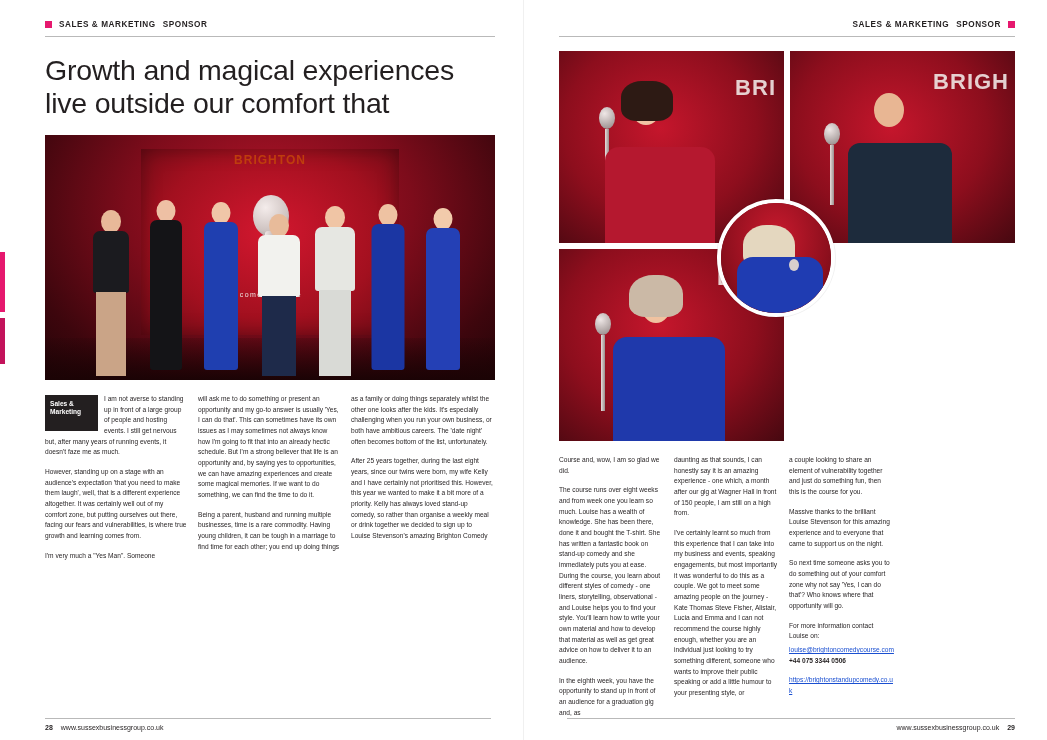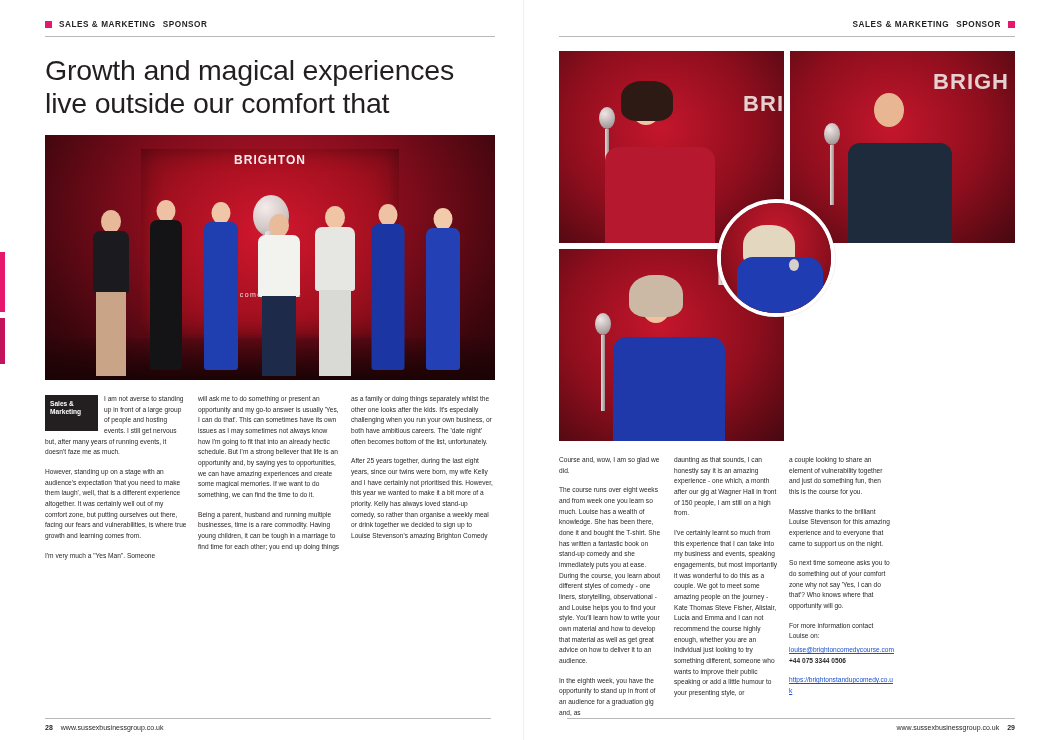--- a/index.html
+++ b/index.html
@@ -68,21 +68,21 @@
     background:
       radial-gradient(ellipse at 50% 30%, #b8152b 0%, #7d0c1b 45%, #3d060d 80%, #240408 100%);
   }
   .hero .backdrop {
     position: absolute; left: 96px; top: 14px; width: 258px; height: 186px;
     background: radial-gradient(ellipse at 50% 45%, #d3172f 0%, #a2101f 60%, #6d0a15 100%);
     box-shadow: 0 0 20px rgba(0,0,0,0.35) inset;
   }
   .hero .arc-text {
     position: absolute; left: 108px; top: 18px; width: 234px; height: 60px;
-    color: #ffffff; font-weight: bold; font-size: 12px; letter-spacing: 1px;
+    color: #c2410c; font-weight: bold; font-size: 12px; letter-spacing: 1px;
     text-align: center; opacity: 0.92;
   }
   .hero .mic {
     position: absolute; left: 202px; top: 60px; width: 48px; height: 96px;
   }
   .hero .mic .head {
     position:absolute; left: 6px; top:0; width: 36px; height: 42px; border-radius: 50%;
     background: radial-gradient(circle at 35% 30%, #f4eceb, #cfc4c2 60%, #8d7f7e);
   }
   .hero .mic .body {
@@ -266,21 +266,21 @@
       <b>SALES &amp; MARKETING</b>
       <span class="lt">SPONSOR</span>
       <span class="sq"></span>
     </div>
     <div class="rule"></div>
 
     <div class="photogrid">
 
       <div class="pcell">
         <div class="bg"></div>
-        <div class="bigtext" style="right:0;top:26px;margin-top:16px;">BRI</div>
+        <div class="bigtext" style="right:8px;top:26px;">BRI</div>
         <div class="michead" style="left:40px;top:56px;"></div>
         <div class="micstand" style="left:46px;top:78px;height:70px;"></div>
         <div style="position:absolute;left:46px;bottom:0;width:110px;height:96px;background:#b5182f;border-radius:14px 14px 0 0;"></div>
         <div style="position:absolute;left:72px;top:40px;width:30px;height:34px;border-radius:50%;background:#f0c4a4;"></div>
         <div style="position:absolute;left:62px;top:30px;width:52px;height:40px;border-radius:40% 40% 30% 30%;background:#2d1a14;"></div>
       </div>
 
       <div class="pcell">
         <div class="bg"></div>
         <div class="bigtext" style="right:6px;top:20px;">BRIGH</div>

